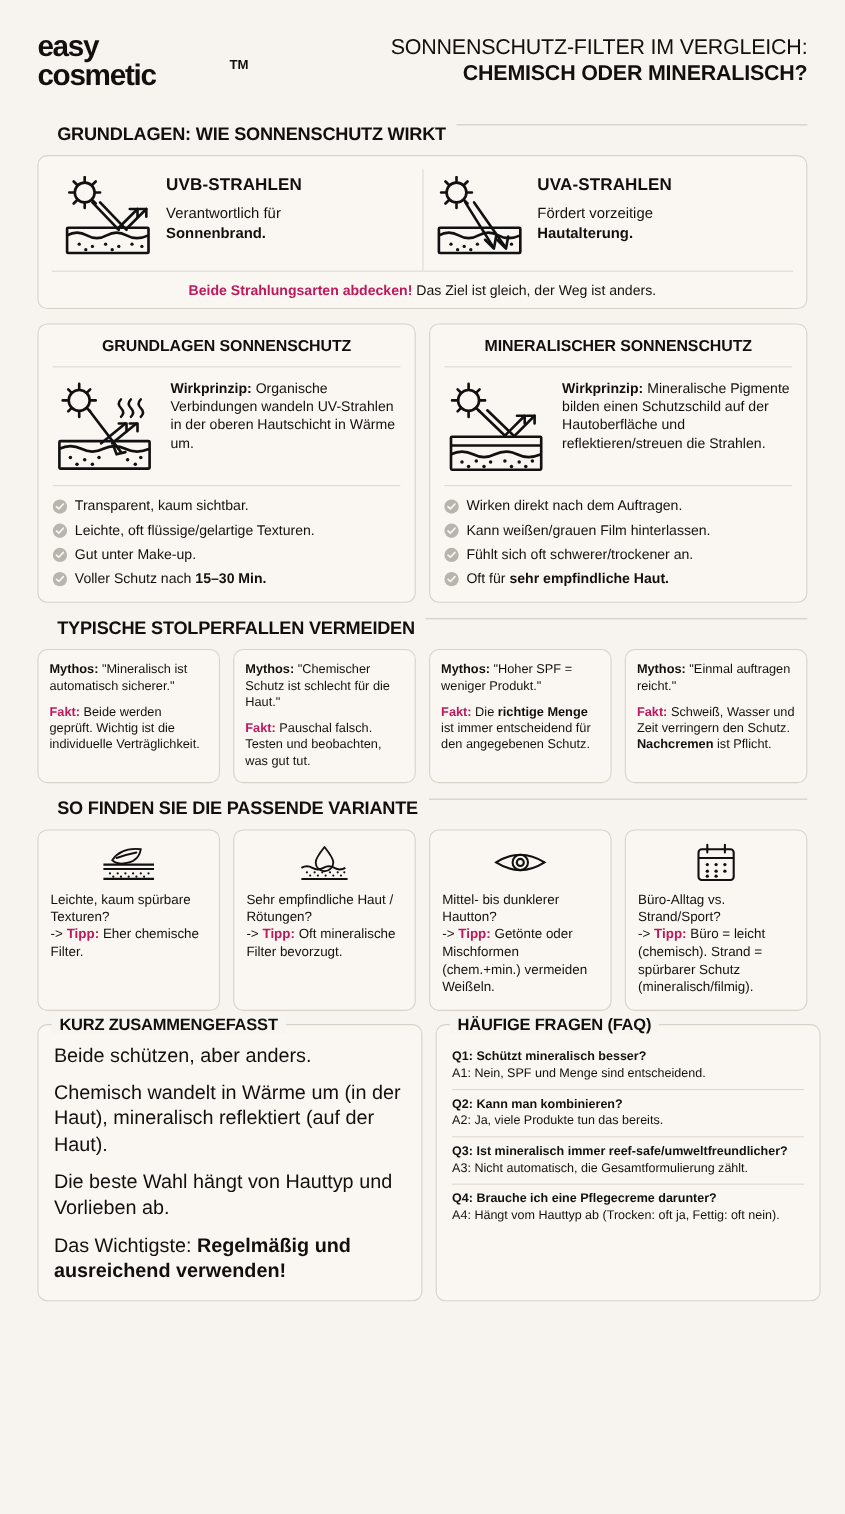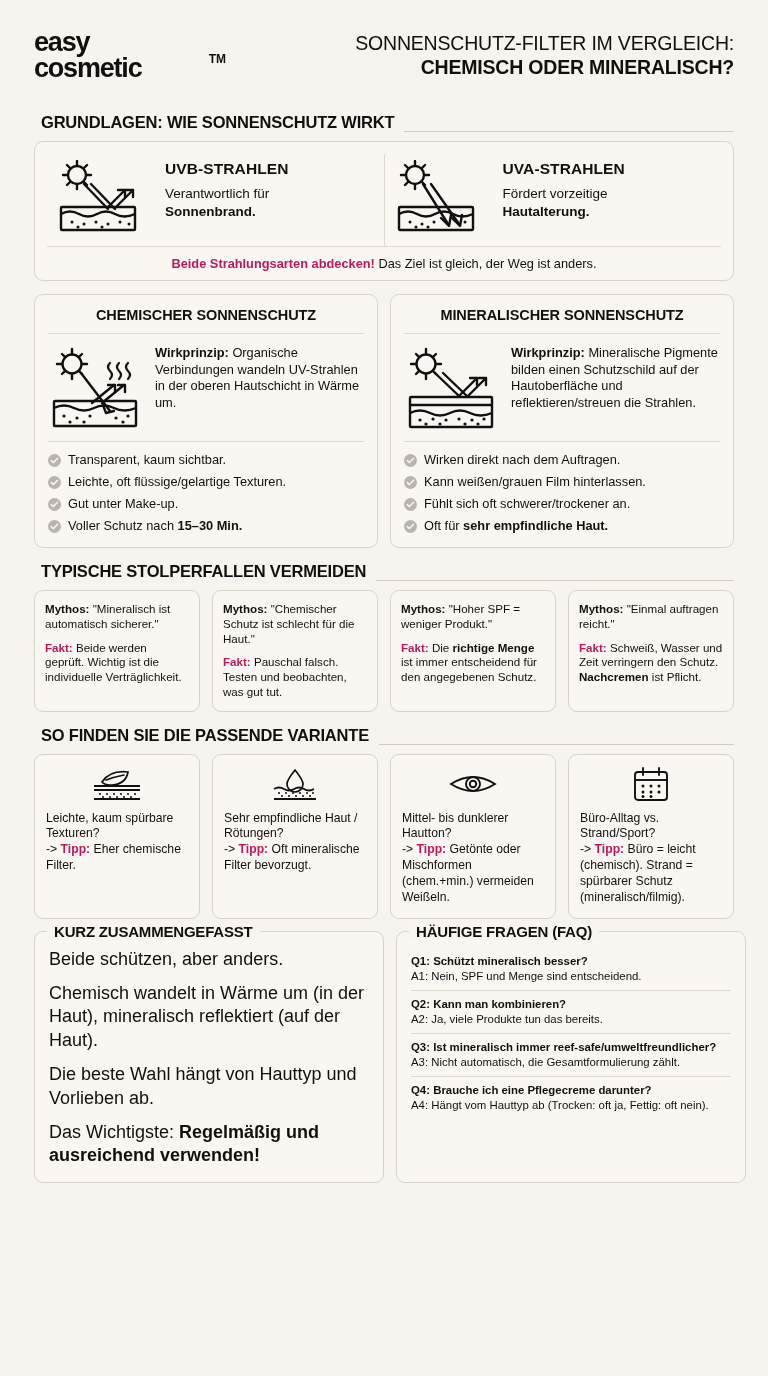--- a/index.html
+++ b/index.html
@@ -16,33 +16,33 @@
   .header { display: flex; align-items: center; gap: 18px; padding: 30px 14px 18px 14px; }
   .logo { font-weight: 800; font-size: 27px; line-height: 0.95; letter-spacing: -1.2px; position: relative; width: 210px; }
   .logo .l1 { display: block; }
   .logo .l2 { display: block; }
   .logo .tm { position: absolute; font-size: 12px; font-weight: 700; top: 24px; right: 18px; letter-spacing: 0; }
   .headline { flex: 1; text-align: right; }
   .headline .h1 { font-size: 19.5px; font-weight: 400; letter-spacing: -0.2px; line-height: 1.22; white-space: nowrap; }
   .headline .h2 { font-size: 19.5px; font-weight: 800; letter-spacing: -0.2px; line-height: 1.22; white-space: nowrap; }
 
   
-  .sec-title { display: flex; align-items: flex-end; gap: 10px; margin: 14px 14px 9px 21px; }
+  .sec-title { display: flex; align-items: flex-start; gap: 10px; margin: 14px 14px 9px 32px; }
   .sec-title .t { font-size: 16.5px; font-weight: 800; letter-spacing: -0.2px; white-space: nowrap; }
   .sec-title .rule { flex: 1; height: 1px; background: #cfc9c0; }
 
   
   .card { background: #faf7f2; border: 1px solid #d8d2c9; border-radius: 9px; }
   .row { display: flex; gap: 12px; margin: 0 14px; }
   .row > .card { flex: 1; min-width: 0; }
 
   
   .basics { padding: 12px 12px 9px 12px; margin: 0 14px; }
   .basics-grid { display: flex; }
-  .basics-col { flex: 1; display: flex; align-items: flex-start; gap: 24px; padding: 6px 8px 14px 8px; }
+  .basics-col { flex: 1; display: flex; align-items: flex-start; gap: 10px; padding: 6px 8px 14px 8px; }
   .basics-col.left { border-right: 1px solid #ded8cf; }
   .basics-txt h3 { font-size: 15.5px; font-weight: 800; letter-spacing: 0.1px; margin-bottom: 7px; }
   .basics-txt p { font-size: 13.5px; line-height: 1.33; }
   .basics-txt p b { font-weight: 800; }
   .basics-foot { border-top: 1px solid #ded8cf; padding-top: 9px; text-align: center; font-size: 12.8px; }
   .orange { color: #be185d; font-weight: 700; }
 
   
   .cmp { padding: 12px 13px 13px 13px; }
   .cmp h3 { font-size: 14.5px; font-weight: 800; text-align: center; letter-spacing: -0.1px; padding-bottom: 10px; border-bottom: 1px solid #ded8cf; }
@@ -174,21 +174,21 @@
     </div>
   </div>
   <div class="basics-foot">
     <span class="orange">Beide Strahlungsarten abdecken!</span>
     <span>Das Ziel ist gleich, der Weg ist anders.</span>
   </div>
 </div>
 
 <div class="row" style="margin-top:13px;">
   <div class="card cmp">
-    <h3>CHEMISCHER SONNENSCHUTZ</h3>
+    <h3>GRUNDLAGEN SONNENSCHUTZ</h3>
     <div class="cmp-body">
       <span>
         <svg width="96" height="84" viewBox="0 0 96 84" style="flex:0 0 auto">
           <g fill="none" stroke="#111" stroke-width="2.4" stroke-linecap="round">
             <circle cx="24" cy="19" r="9.5"></circle>
             <path d="M24 4v4.5M24 29.5v4.5M9 19h4.5M34.5 19H39M14 9l3.2 3.2M30.8 25.8 34 29M34 9l-3.2 3.2M17.2 25.8 14 29"></path>
             <path d="M33 28 L62 66"></path>
             <path d="M55 60 L58 68 L66 66" stroke-linejoin="round"></path>
             <path d="M44 58 L66 40"></path>
               <path d="M54 58 L76 40"></path>

